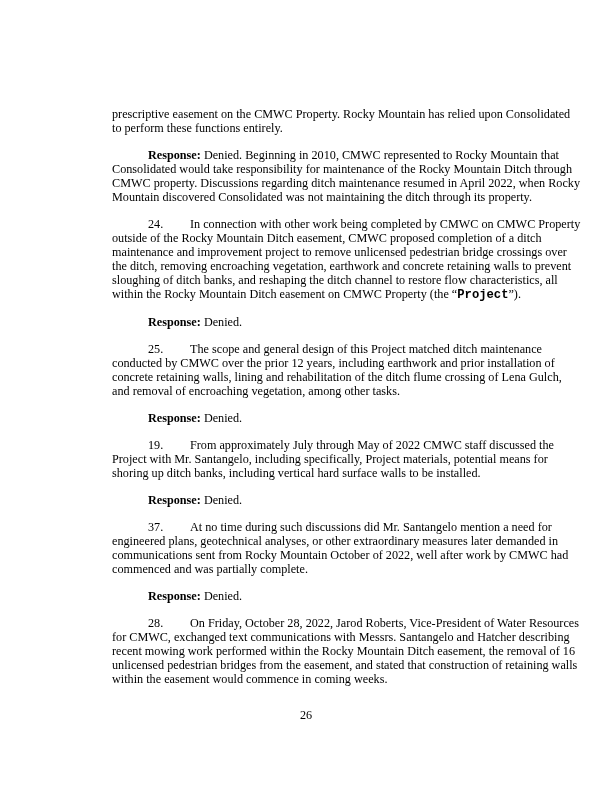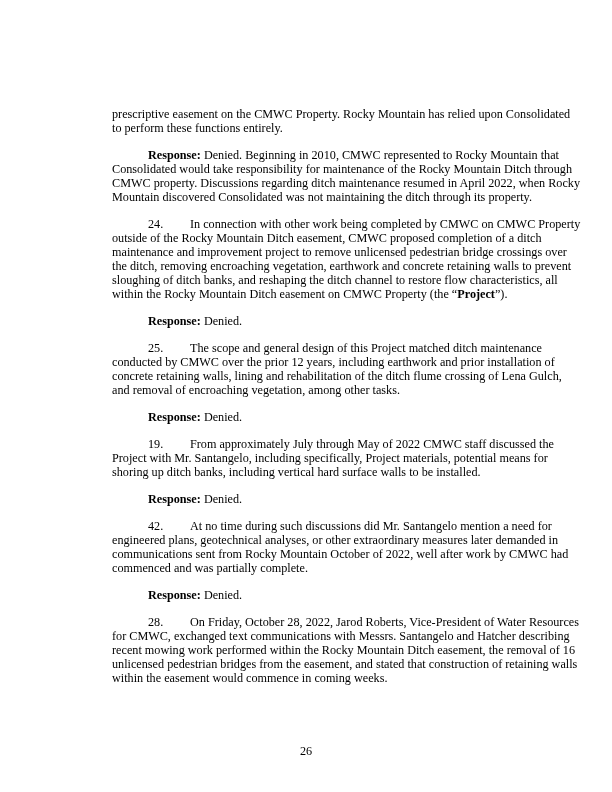--- a/index.html
+++ b/index.html
@@ -7,23 +7,23 @@
   .page {
     position: absolute; left: 68px; top: 107px; width: 470px;
     font-family: "Liberation Serif", serif; font-size: 12.2px; line-height: 14px;
     color: #000; 
     margin-left: 44px;
   }
   .para { margin: 0 0 13px 0; text-align: left; }
   .indent { display: inline-block; width: 36px; }
   .num { display: inline-block; width: 42px; }
   .resp-label { font-weight: bold; }
-  .bold { font-weight: bold; }
+  .bold { font-weight: bold; font-family: Liberation Mono, monospace; }
   .pagenum {
-    position: absolute; top: 744px; left: 0; width: 612px; text-align: center;
+    position: absolute; top: 708px; left: 0; width: 612px; text-align: center;
     font-family: "Liberation Serif", serif; font-size: 12.2px; color: #000;
   }
 </style>
 </head>
 <body>
 
 <div class="page">
   <p class="para">prescriptive easement on the CMWC Property.  Rocky Mountain has relied upon Consolidated to perform these functions entirely.</p>
 
   <p class="para"><span class="indent"></span><span class="resp-label">Response:</span><span> Denied. Beginning in 2010, CMWC represented to Rocky Mountain that Consolidated would take responsibility for maintenance of the Rocky Mountain Ditch through CMWC property. Discussions regarding ditch maintenance resumed in April 2022, when Rocky Mountain discovered Consolidated was not maintaining the ditch through its property.</span></p>
@@ -33,20 +33,20 @@
   <p class="para"><span class="indent"></span><span class="resp-label">Response:</span><span> Denied.</span></p>
 
   <p class="para"><span class="indent"></span><span class="num">25.</span><span>The scope and general design of this Project matched ditch maintenance conducted by CMWC over the prior 12 years, including earthwork and prior installation of concrete retaining walls, lining and rehabilitation of the ditch flume crossing of Lena Gulch, and removal of encroaching vegetation, among other tasks.</span></p>
 
   <p class="para"><span class="indent"></span><span class="resp-label">Response:</span><span> Denied.</span></p>
 
   <p class="para"><span class="indent"></span><span class="num">19.</span><span>From approximately July through May of 2022 CMWC staff discussed the Project with Mr. Santangelo, including specifically, Project materials, potential means for shoring up ditch banks, including vertical hard surface walls to be installed.</span></p>
 
   <p class="para"><span class="indent"></span><span class="resp-label">Response:</span><span> Denied.</span></p>
 
-  <p class="para"><span class="indent"></span><span class="num">42.</span><span>At no time during such discussions did Mr. Santangelo mention a need for engineered plans, geotechnical analyses, or other extraordinary measures later demanded in communications sent from Rocky Mountain October of 2022, well after work by CMWC had commenced and was partially complete.</span></p>
+  <p class="para"><span class="indent"></span><span class="num">37.</span><span>At no time during such discussions did Mr. Santangelo mention a need for engineered plans, geotechnical analyses, or other extraordinary measures later demanded in communications sent from Rocky Mountain October of 2022, well after work by CMWC had commenced and was partially complete.</span></p>
 
   <p class="para"><span class="indent"></span><span class="resp-label">Response:</span><span> Denied.</span></p>
 
   <p class="para"><span class="indent"></span><span class="num">28.</span><span>On Friday, October 28, 2022, Jarod Roberts, Vice-President of Water Resources for CMWC, exchanged text communications with Messrs. Santangelo and Hatcher describing recent mowing work performed within the Rocky Mountain Ditch easement, the removal of 16 unlicensed pedestrian bridges from the easement, and stated that construction of retaining walls within the easement would commence in coming weeks.</span></p>
 </div>
 
 <div class="pagenum">26</div>
 
 </body></html>

